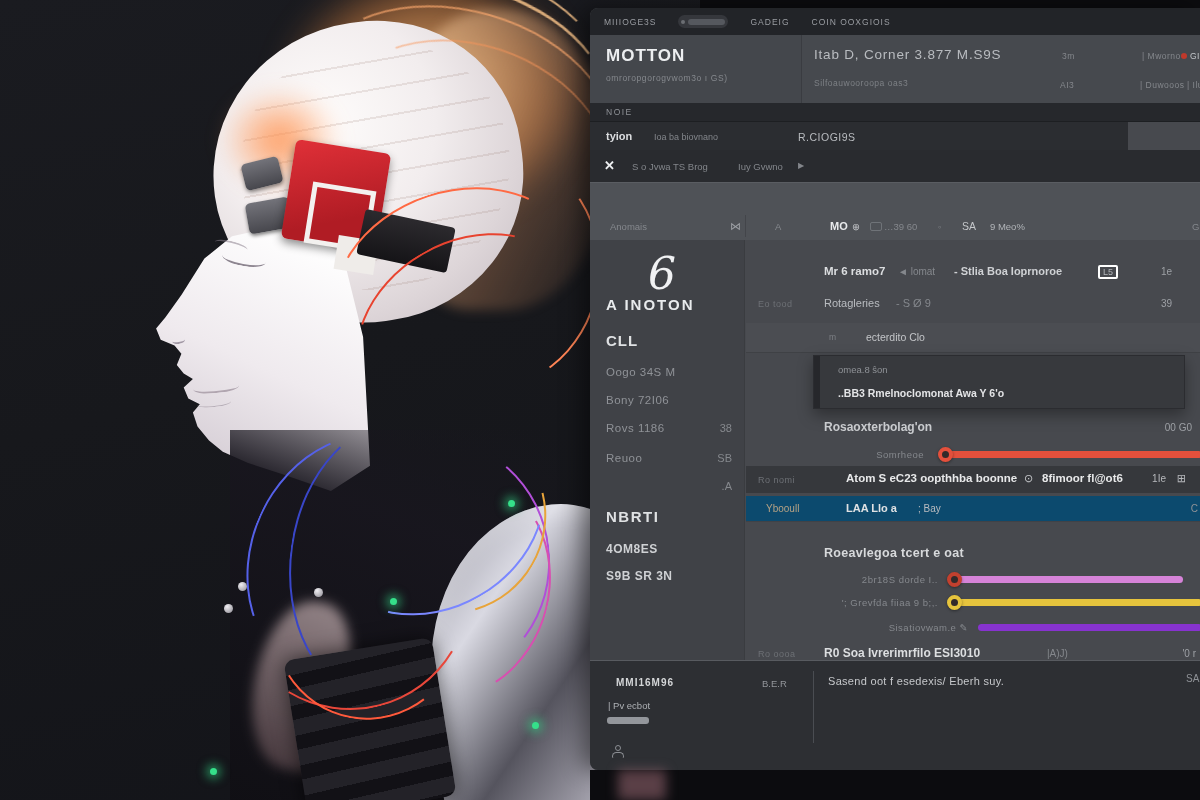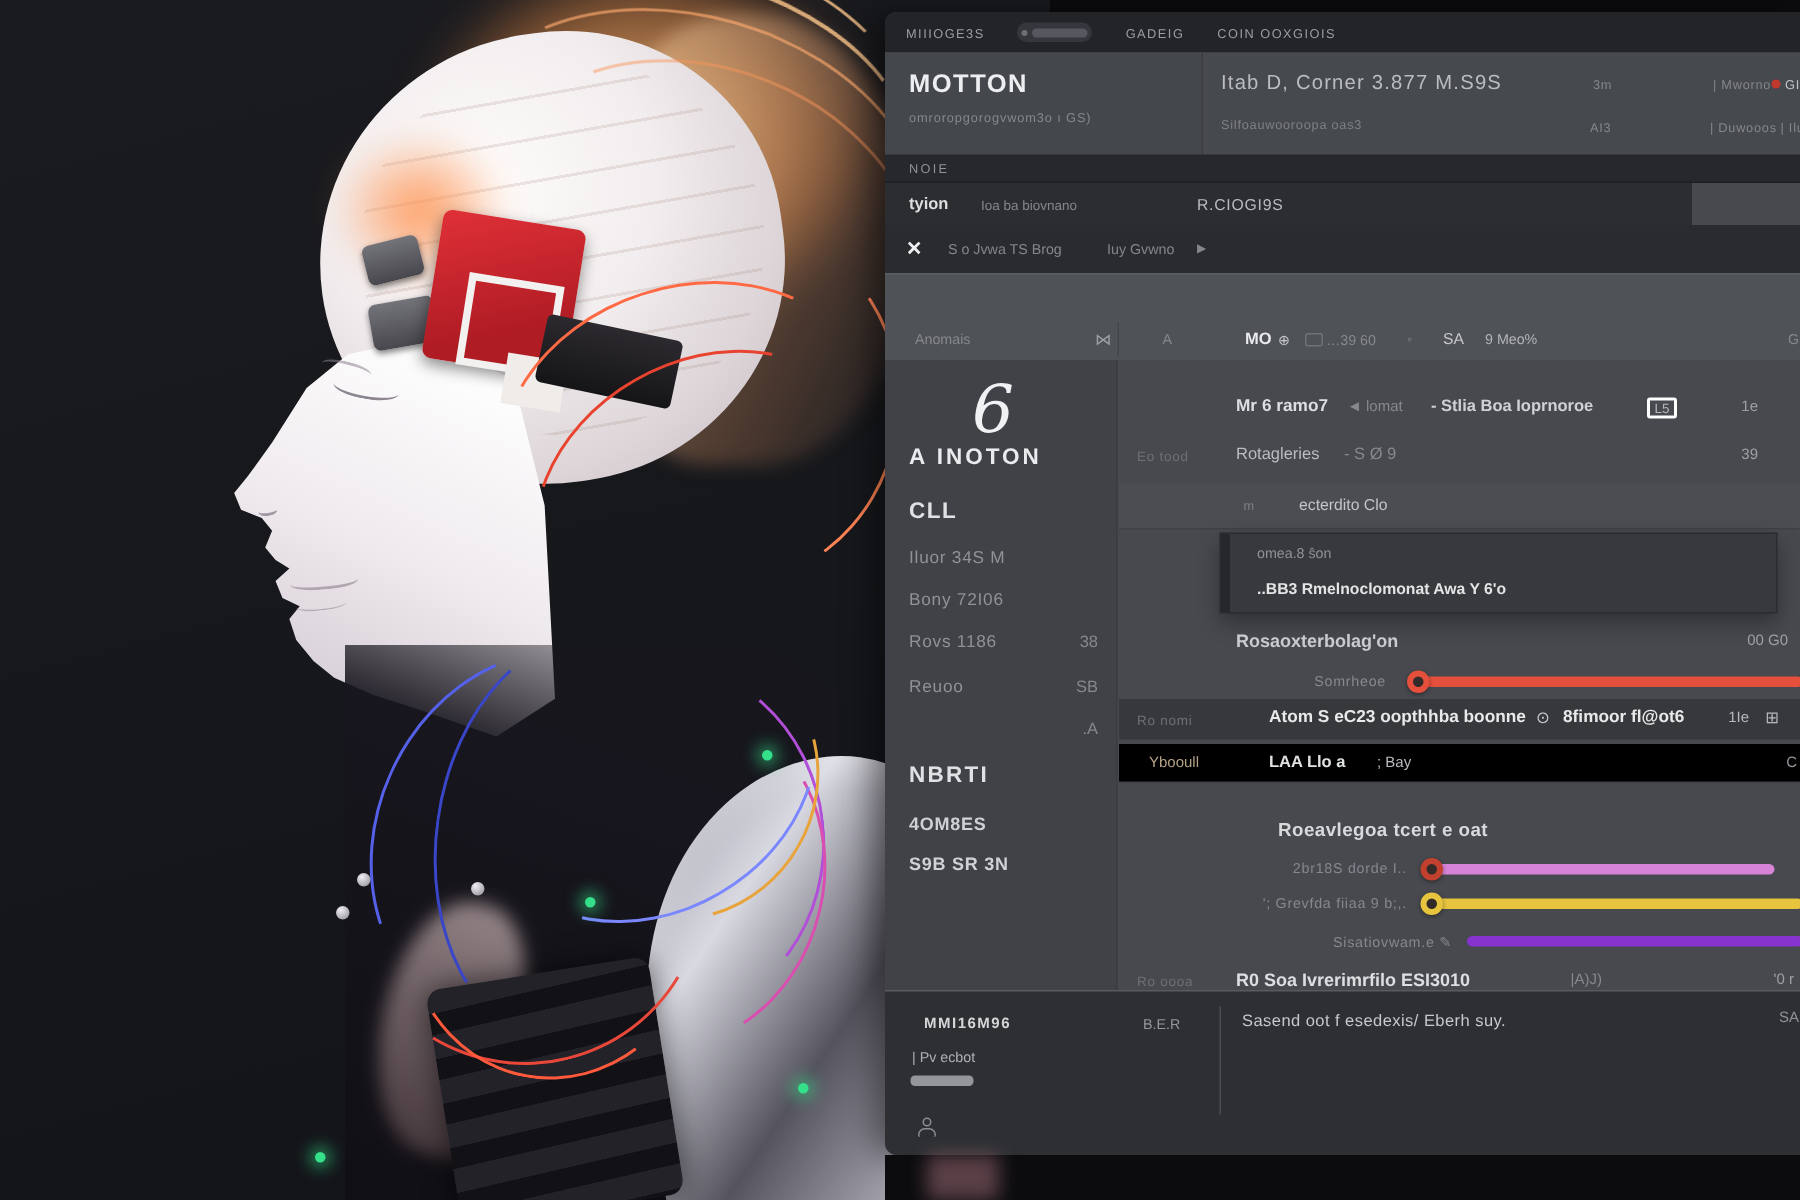--- a/index.html
+++ b/index.html
@@ -224,21 +224,21 @@
       </div>
       <div class="tdiv"></div>
     </div>
 
     <div class="abs content">
 
       <div class="sidebar">
         <div class="sb brand6" style="left:58px; top:8px;">6</div>
         <div class="sb" style="left:16px; top:56px; font-size:15px; font-weight:bold; letter-spacing:2px; color:#e9ebed;">A INOTON</div>
         <div class="sb" style="left:16px; top:92px; font-size:15px; font-weight:bold; letter-spacing:1px; color:#dfe1e3;">CLL</div>
-        <div class="sb" style="left:16px; top:126px;">Iluor 34S M</div>
+        <div class="sb" style="left:16px; top:126px;">Oogo 34S M</div>
         <div class="sb" style="left:16px; top:154px;">Bony 72I06</div>
         <div class="sb" style="left:16px; top:182px;">Rovs 1186</div>
         <div class="sb-val" style="top:182px;">38</div>
         <div class="sb" style="left:16px; top:212px;">Reuoo</div>
         <div class="sb-val" style="top:212px;">SB</div>
         <div class="sb-val" style="top:240px;">.A</div>
         <div class="sb" style="left:16px; top:268px; font-size:15px; font-weight:bold; letter-spacing:1.5px; color:#dfe1e3;">NBRTI</div>
         <div class="sb" style="left:16px; top:302px; font-size:12px; font-weight:bold; color:#cfd1d4;">4OM8ES</div>
         <div class="sb" style="left:16px; top:329px; font-size:12px; font-weight:bold; color:#cfd1d4;">S9B SR 3N</div>
       </div>
@@ -285,29 +285,29 @@
 
         <div class="mrow" style="top:226px; height:27px; background:#36383c;">
           <span class="gut" style="top:9px;">Ro nomi</span>
           <span class="txt" style="left:100px; top:6px; font-size:11.5px; font-weight:bold; color:#e8e9ea;">Atom S eC23 oopthhba boonne</span>
           <span class="txt" style="left:278px; top:6px; font-size:11px; color:#c6c8cb;">⊙</span>
           <span class="txt" style="left:296px; top:6px; font-size:11.5px; font-weight:bold; color:#e8e9ea;">8fimoor fl@ot6</span>
           <span class="txt" style="right:34px; top:7px; font-size:10px; color:#b6b8bc;">1Ie</span>
           <span class="txt" style="right:14px; top:6px; font-size:11px; color:#b6b8bc;">⊞</span>
         </div>
 
-        <div class="mrow" style="top:256px; height:26px; background:#000000; border-bottom:1px solid #404247;">
+        <div class="mrow" style="top:256px; height:26px; background:#0c4a6e; border-bottom:1px solid #404247;">
           <span class="txt" style="left: 20px; top: 7px; font-size: 10px; color: rgb(180, 161, 132);">Ybooull</span>
           <span class="txt" style="left:100px; top:6px; font-size:11px; font-weight:bold; color:#dfe1e3;">LAA Llo a</span>
           <span class="txt" style="left:172px; top:7px; font-size:10px; color:#b9bbbf;">; Bay</span>
           <span class="txt" style="right:2px; top:7px; font-size:10px; color:#8f9297;">C</span>
         </div>
 
         <div class="mrow" style="top:306px; height:18px;">
-          <span class="txt" style="left:78px; top:0; font-size:12.5px; font-weight:bold; letter-spacing:.3px; color:#d7d9db;margin-left:28px;">Roeavlegoa tcert e oat</span>
+          <span class="txt" style="left:78px; top:0; font-size:12.5px; font-weight:bold; letter-spacing:.3px; color:#d7d9db;">Roeavlegoa tcert e oat</span>
         </div>
 
         <div class="mrow" style="top:333px; height:18px;">
           <span class="srow-label" style="left:0; top:1px; width:192px;">2br18S dorde I..</span>
           <div class="track" style="left: 205px; width: 232px; top: 3px; background-color: rgb(214, 131, 216);">
             <span class="knob" style="border-color: rgb(194, 64, 46);"></span>
           </div>
         </div>
 
         <div class="mrow" style="top:356px; height:18px;">

